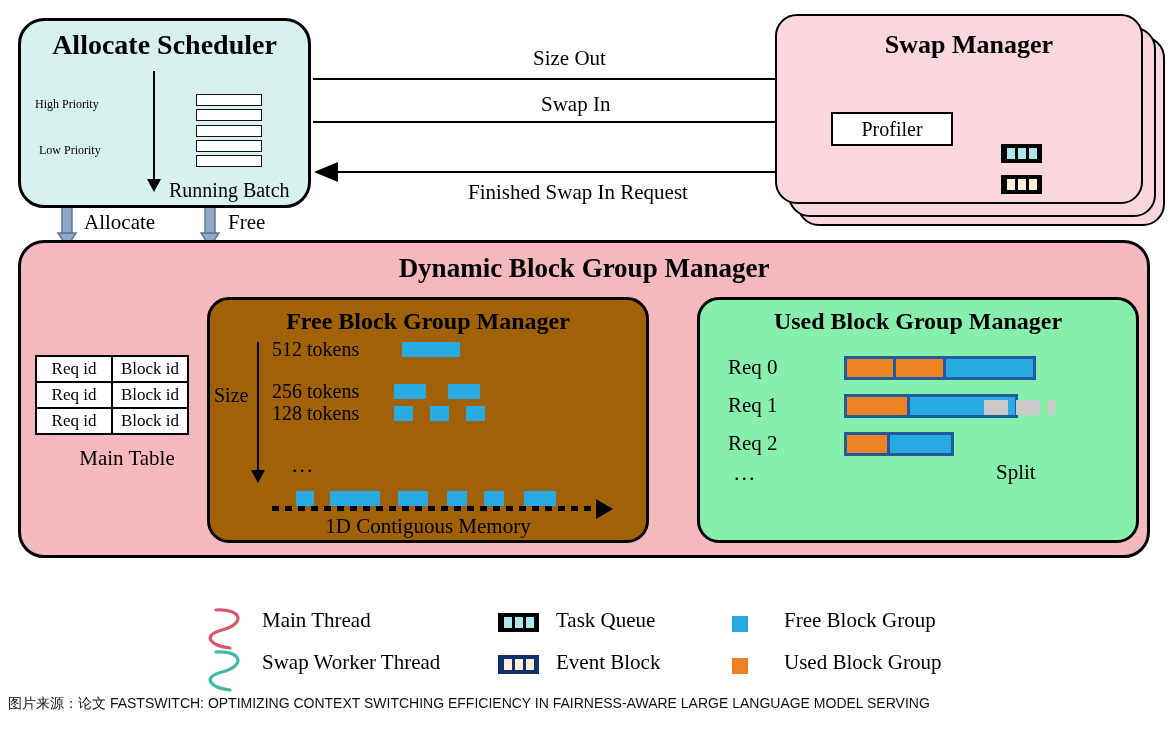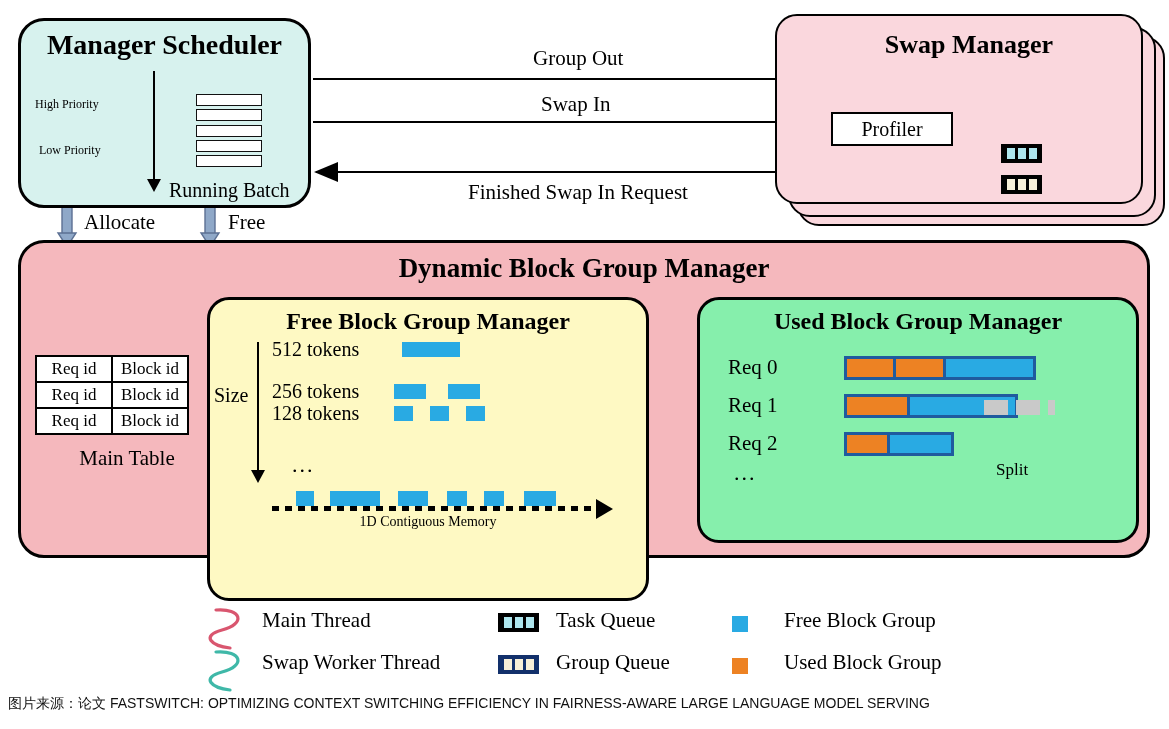--- a/index.html
+++ b/index.html
@@ -88,22 +88,22 @@
     padding:2px 6px; min-width:76px; height:26px;
     font-family:"Liberation Serif", serif;
   }
   #block-table-caption {
     position:absolute; left:16px; top:203px; width:180px;
     text-align:center; font-size:21px; color:#000;
   }
 
   
   #free-bgm {
-    position:absolute; left:186px; top:54px; width:442px; height:304px;
-    background:#fef9c3; border:3px solid #000; border-radius:22px;
+    position:absolute; left:186px; top:54px; width:442px; height:246px;
+    background:#a16207; border:3px solid #000; border-radius:22px;
   }
   #free-bgm .panel-title {
     position:absolute; left:0; right:0; top:8px;
     text-align:center; font-weight:bold; font-size:24px;
   }
   #size-arrow { position:absolute; left:47px; top:42px; width:2px; height:130px; background:#000; }
   #size-arrow::after {
     content:""; position:absolute; left:-6px; bottom:-11px;
     border-left:7px solid transparent; border-right:7px solid transparent;
     border-top:13px solid #000;
@@ -121,21 +121,21 @@
     background-image: repeating-linear-gradient(to right,#000 0 7px,transparent 7px 13px);
   }
   #mem-arrowhead {
     position:absolute; left:386px; top:199px; width:0; height:0;
     border-top:10px solid transparent; border-bottom:10px solid transparent;
     border-left:17px solid #000;
   }
   .mem-blk { position:absolute; background:#29aae3; height:15px; top:191px; }
   #mem-caption {
     position:absolute; left:0; right:0; top:214px;
-    text-align:center; font-size:14px;
+    text-align:center; font-size:21px;
   }
 
   
   #used-bgm {
     position:absolute; left:676px; top:54px; width:442px; height:246px;
     background:#86efac; border:3px solid #000; border-radius:22px;
   }
   #used-bgm .panel-title {
     position:absolute; left:0; right:0; top:8px;
     text-align:center; font-weight:bold; font-size:24px;
@@ -143,21 +143,21 @@
   .req-row { position:absolute; left:28px; height:26px; }
   .req-label { position:absolute; left:0; top:-1px; font-size:21px; }
   .req-bar { position:absolute; left:116px; top:0px; height:24px;
              border:3px solid #1f5b9e; display:flex; }
   .seg-div  { border-left:3px solid #1f5b9e; }
   #req-row-0 { top:56px; width:300px; }
   #req-row-1 { top:94px; width:330px; }
   #req-row-2 { top:132px; width:300px; }
   .dashed-blk { position:absolute; background:#c9c9c9; height:15px; top:100px; }
   #used-ellipsis { position:absolute; left:34px; top:160px; font-size:22px; letter-spacing:2px; }
-  #split-label { position:absolute; left:296px; top:160px; font-size:17px; }
+  #split-label { position:absolute; left:296px; top:160px; font-size:21px; }
 
   
   #legend { left:18px; top:596px; width:1132px; height:84px; }
   .legend-item { position:absolute; font-size:21px; color:#000; white-space:nowrap; }
   .legend-item .lg-text { position:absolute; left:44px; top:-2px; }
   .sq-icon { position:absolute; left:4px; top:6px; width:16px; height:16px; }
   .q-icon { position:absolute; left:0px; top:3px; display:flex; align-items:center;
             padding:2px; background:#000; }
   .q-icon .cell { width:8px; height:11px; margin:0 1.5px; }
 
@@ -215,21 +215,21 @@
       <polygon points="201,233 219,233 210,247" fill="#8fa8c8" stroke="#5c7093" stroke-width="1.4"></polygon>
     </g>
 
     <path d="M1013,405 C1018,438 986,452 952,440 L905,436" stroke="#20558f" stroke-width="2.6" fill="none" marker-end="url(#ah-blue)" transform="translate(0,0)"></path>
 
     <path d="M216,610 C242,608 246,624 222,630 C200,636 212,646 230,648" stroke="#d9566f" stroke-width="3.2" fill="none" stroke-linecap="round"></path>
     <path d="M216,652 C242,650 246,666 222,672 C200,678 212,688 230,690" stroke="#3fb8a8" stroke-width="3.2" fill="none" stroke-linecap="round"></path>
   </svg>
 
   <div class="abs" id="priority-scheduler">
-    <div class="title">Manager Scheduler</div>
+    <div class="title">Allocate Scheduler</div>
     <div class="ps-label" id="ps-high">High Priority</div>
     <div class="ps-label" id="ps-low">Low Priority</div>
     <div class="abs" id="ps-down-arrow"></div>
     <div class="abs" id="running-batch-stack">
       <div class="rb-row"></div>
       <div class="rb-row"></div>
       <div class="rb-row"></div>
       <div class="rb-row"></div>
       <div class="rb-row"></div>
     </div>
@@ -247,21 +247,21 @@
       <span class="cell"></span>
       <span class="cell"></span>
     </div>
     <div class="queue-icon" id="queue-event">
       <span class="cell"></span>
       <span class="cell"></span>
       <span class="cell"></span>
     </div>
   </div>
 
-  <div class="arrow-label" style="left:533px; top:46px;">Group Out</div>
+  <div class="arrow-label" style="left:533px; top:46px;">Size Out</div>
   <div class="arrow-label" style="left:541px; top:92px;">Swap In</div>
   <div class="arrow-label" style="left:468px; top:180px;">Finished Swap In Request</div>
   <div class="arrow-label" style="left:84px; top:210px;">Allocate</div>
   <div class="arrow-label" style="left:228px; top:210px;">Free</div>
 
   <div class="abs" id="dynamic-bgm">
     <div id="dbgm-title">Dynamic Block Group Manager</div>
 
     <div id="block-table">
       <table>
@@ -364,21 +364,21 @@
         <span class="cell" style="background:#aee6ee;"></span>
       </span>
       <span class="lg-text" style="left:58px;">Task Queue</span>
     </div>
     <div class="legend-item" style="left:480px; top:56px;">
       <span class="q-icon" style="border:2px solid #12306b; background:#12306b;">
         <span class="cell" style="background:#f7efd8;"></span>
         <span class="cell" style="background:#f7efd8;"></span>
         <span class="cell" style="background:#f7efd8;"></span>
       </span>
-      <span class="lg-text" style="left:58px;">Group Queue</span>
+      <span class="lg-text" style="left:58px;">Event Block</span>
     </div>
 
     <div class="legend-item" style="left:710px; top:14px;">
       <span class="sq-icon" style="background:#29aae3;"></span>
       <span class="lg-text" style="left:56px;">Free Block Group</span>
     </div>
     <div class="legend-item" style="left:710px; top:56px;">
       <span class="sq-icon" style="background:#ed8223;"></span>
       <span class="lg-text" style="left:56px;">Used Block Group</span>
     </div>

